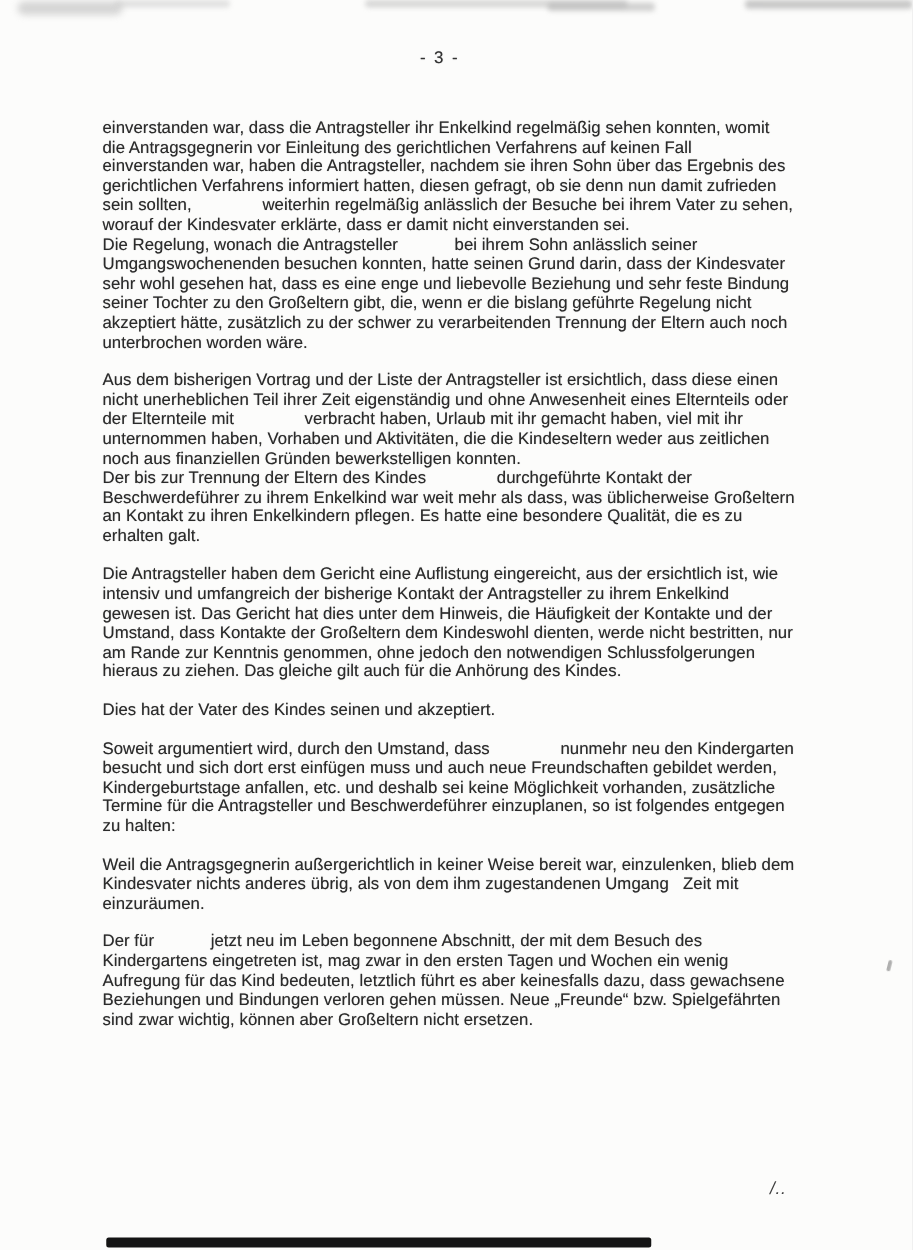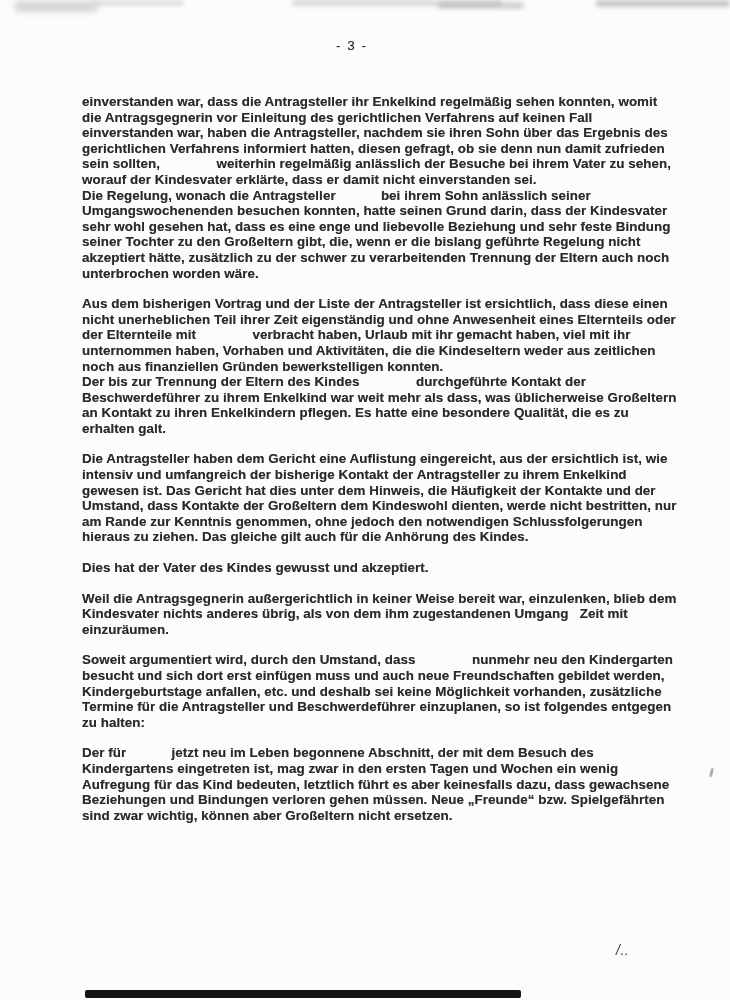--- a/index.html
+++ b/index.html
@@ -24,21 +24,20 @@
   .body-text {
     position: absolute;
     top: 94px;
     left: 82px;
     width: 612px;
     font-size: 13.4px;
     line-height: 15.6px;
     letter-spacing: 0.05px;
     color: #2b2b2b;
     text-shadow: 0 0 0.6px rgba(43,43,43,0.55);
-    font-weight: bold;
   }
   .body-text p {
     margin: 0 0 15px 0;
     white-space: pre-wrap;
   }
   .continuation-mark {
     position: absolute;
     top: 942px;
     left: 616px;
     font-size: 14px;
@@ -97,29 +96,29 @@
 Der bis zur Trennung der Eltern des Kindes               durchgeführte Kontakt der
 Beschwerdeführer zu ihrem Enkelkind war weit mehr als dass, was üblicherweise Großeltern
 an Kontakt zu ihren Enkelkindern pflegen. Es hatte eine besondere Qualität, die es zu
 erhalten galt.</p>
     <p>Die Antragsteller haben dem Gericht eine Auflistung eingereicht, aus der ersichtlich ist, wie
 intensiv und umfangreich der bisherige Kontakt der Antragsteller zu ihrem Enkelkind
 gewesen ist. Das Gericht hat dies unter dem Hinweis, die Häufigkeit der Kontakte und der
 Umstand, dass Kontakte der Großeltern dem Kindeswohl dienten, werde nicht bestritten, nur
 am Rande zur Kenntnis genommen, ohne jedoch den notwendigen Schlussfolgerungen
 hieraus zu ziehen. Das gleiche gilt auch für die Anhörung des Kindes.</p>
-    <p>Dies hat der Vater des Kindes gewusst und akzeptiert.</p>
-    <p>Weil die Antragsgegnerin außergerichtlich in keiner Weise bereit war, einzulenken, blieb dem
-Kindesvater nichts anderes übrig, als von dem ihm zugestandenen Umgang   Zeit mit
-einzuräumen.</p>
+    <p>Dies hat der Vater des Kindes seinen und akzeptiert.</p>
     <p>Soweit argumentiert wird, durch den Umstand, dass               nunmehr neu den Kindergarten
 besucht und sich dort erst einfügen muss und auch neue Freundschaften gebildet werden,
 Kindergeburtstage anfallen, etc. und deshalb sei keine Möglichkeit vorhanden, zusätzliche
 Termine für die Antragsteller und Beschwerdeführer einzuplanen, so ist folgendes entgegen
 zu halten:</p>
+    <p>Weil die Antragsgegnerin außergerichtlich in keiner Weise bereit war, einzulenken, blieb dem
+Kindesvater nichts anderes übrig, als von dem ihm zugestandenen Umgang   Zeit mit
+einzuräumen.</p>
     <p>Der für            jetzt neu im Leben begonnene Abschnitt, der mit dem Besuch des
 Kindergartens eingetreten ist, mag zwar in den ersten Tagen und Wochen ein wenig
 Aufregung für das Kind bedeuten, letztlich führt es aber keinesfalls dazu, dass gewachsene
 Beziehungen und Bindungen verloren gehen müssen. Neue „Freunde“ bzw. Spielgefährten
 sind zwar wichtig, können aber Großeltern nicht ersetzen.</p>
   </main>
 
   <div class="artifact tick-right-edge"></div>
 
   <div class="continuation-mark">/..</div>

